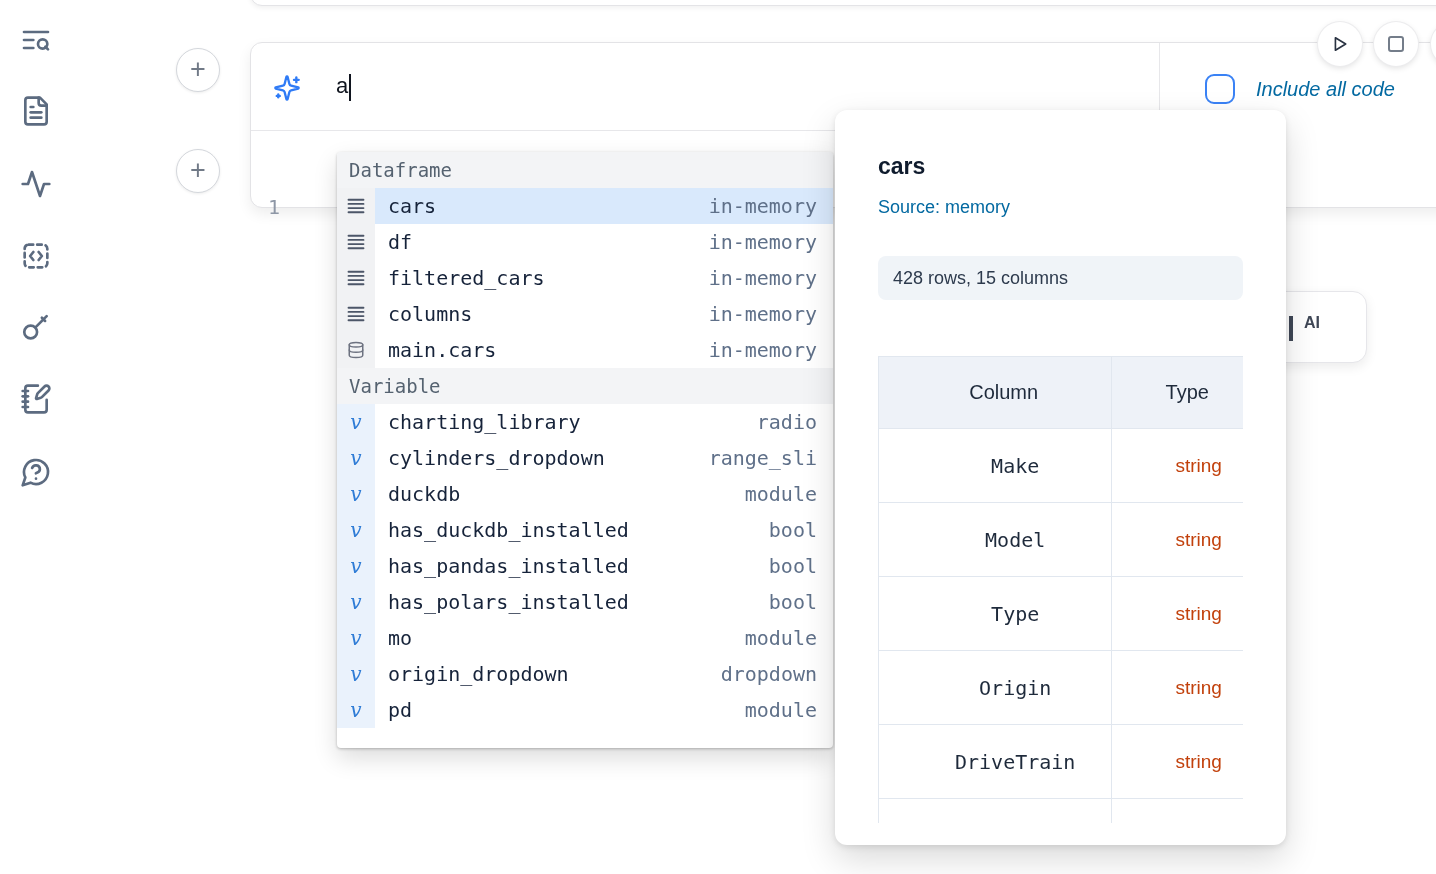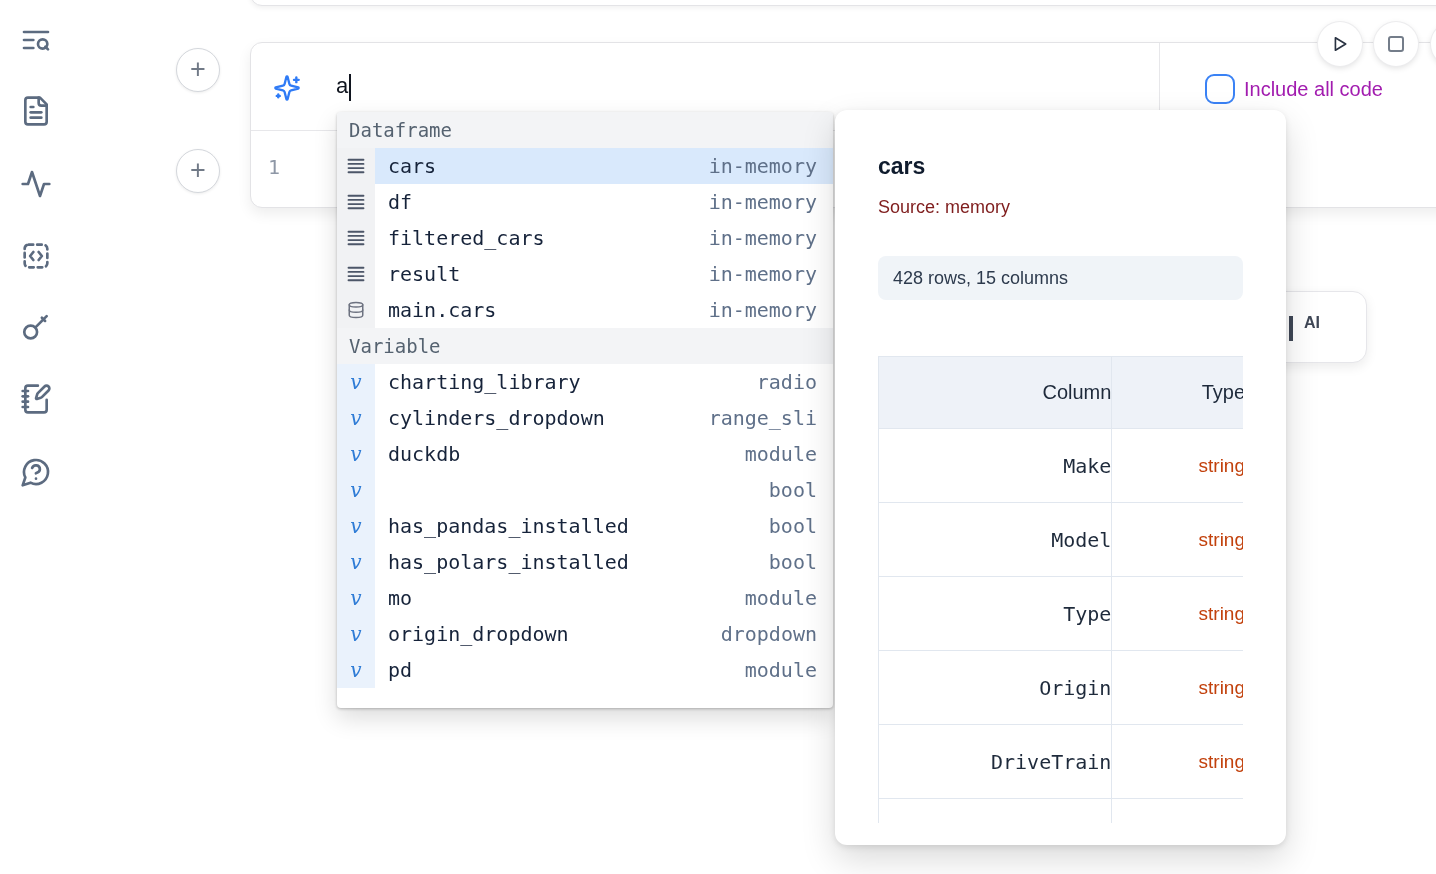--- a/index.html
+++ b/index.html
@@ -1,18 +1,18 @@
 <!DOCTYPE html>
 <html><head>
 <meta charset="utf-8">
 <style>
   * { margin:0; padding:0; box-sizing:border-box; }
   html,body { width:1436px; height:874px; overflow:hidden; background:#ffffff;
     font-family:"Liberation Sans", sans-serif; position:relative; }
-  .mono { font-family:"DejaVu Sans Mono", monospace; }
+  .mono { font-family:"DejaVu Sans Mono", monospace;margin-top:40px; }
 
   
   .side-icon { position:absolute; left:20px; width:32px; height:32px; cursor:pointer; }
   .side-icon svg { width:100%; height:100%; stroke:#5c6b80; fill:none;
     stroke-width:2; stroke-linecap:round; stroke-linejoin:round; }
 
   
   .prev-cell { position:absolute; left:250px; top:-36px; width:1210px; height:42px;
     background:#fff; border:1px solid #e4e4e7; border-radius:12px;
     box-shadow:0 2px 5px rgba(0,0,0,.06); }
@@ -26,21 +26,21 @@
     stroke-width:2; stroke-linecap:round; stroke-linejoin:round; }
   .ai-text { position:absolute; left:85px; top:30px; font-size:22px; color:#10151f; }
   .caret { display:inline-block; width:2px; height:27px; background:#10151f;
     vertical-align:middle; margin-left:1px; }
   .code-row { position:relative; height:77px; }
   .line-no { position:absolute; left:17px; top:24px; font-size:20px; color:#8e97a6; }
   .cell-right { position:absolute; left:908px; top:0; width:302px; height:100%;
     border-left:1px solid #e7e7ea; }
   .checkbox { position:absolute; left:45px; top:31px; width:30px; height:30px;
     border:2.5px solid #3a82f5; border-radius:9px; background:#fff; cursor:pointer; }
-  .checkbox-label { position:absolute; left:84px; top:35px; font-size:20px; color:#a21caf; }
+  .checkbox-label { position:absolute; left:96px; top:35px; font-size:20px; color:#0369a1;font-style:italic; }
 
   
   .round-btn { position:absolute; top:22px; width:44px; height:44px; border-radius:50%;
     background:#fff; box-shadow:0 0 0 1px #ececee, 0 2px 6px rgba(0,0,0,.13);
     display:flex; align-items:center; justify-content:center; cursor:pointer; z-index:6; }
   .round-btn svg { stroke:#2a3342; fill:none; stroke-width:1.8; stroke-linejoin:round; }
   .stop-sq { width:16px; height:16px; border:2px solid #747d8a; border-radius:3px; }
 
   
   .plus-btn { position:absolute; left:176px; width:44px; height:44px; border-radius:50%;
@@ -63,26 +63,26 @@
   .dd-main { flex:1; display:flex; align-items:center; padding:0 16px 0 13px; min-width:0; }
   .dd-row.sel .dd-main { background:#d9e9fc; }
   .dd-label { font-size:20px; color:#16233a; white-space:nowrap; }
   .dd-type { margin-left:auto; font-size:20px; color:#5f7089; white-space:nowrap; flex:none; }
 
   
   .preview { position:absolute; left:835px; top:110px; width:451px; height:735px;
     background:#fff; border-radius:12px; box-shadow:0 2px 6px rgba(0,0,0,.10), 0 14px 34px rgba(0,0,0,.15);
     padding:42px 43px 30px 43px; overflow:hidden; z-index:30; }
   .pv-title { font-size:23px; font-weight:bold; color:#0f1b2d; line-height:28px; }
-  .pv-source { margin-top:16px; font-size:18px; color:#7f1d1d; line-height:22px; }
+  .pv-source { margin-top:16px; font-size:18px; color:#0369a1; line-height:22px; }
   .pv-badge { margin-top:38px; height:44px; background:#f0f4f8; border-radius:8px;
     font-size:18px; color:#2d3a4d; line-height:44px; padding-left:15px; }
   .pv-table-wrap { margin-top:56px; height:467px; overflow:hidden; }
   table.pv { border-collapse:collapse; width:368px; }
-  table.pv th, table.pv td { border:1px solid #e1e7ef; text-align:right;
+  table.pv th, table.pv td { border:1px solid #e1e7ef; text-align:center;
     padding-left:17px; font-weight:normal; }
   table.pv th { height:72px; background:#eef2f8; font-size:20px; color:#1e2a3b; }
   table.pv td { height:74px;padding-left:40px; }
   td.cname { width:234px; font-family:"DejaVu Sans Mono", monospace; font-size:20px; color:#1e2a3b; }
   td.ctype { width:134px; font-size:19px; color:#c2410c; }
   tr.partial td { height:25px; }
 
   
   .ai-card { position:absolute; left:1240px; top:291px; width:127px; height:72px;
     background:#fff; border:1px solid #e6e6ea; border-radius:14px;
@@ -242,21 +242,21 @@
   <div class="dd-row">
     <div class="dd-gutter">
         <svg width="20" height="20" viewBox="0 0 24 24" fill="none" stroke="#4c5668" stroke-width="2.2">
           <path d="M3 4.5h18"></path>
           <path d="M3 9.5h18"></path>
           <path d="M3 14.5h18"></path>
           <path d="M3 19.5h18"></path>
         </svg>
       </div>
     <div class="dd-main">
-        <span class="dd-label">result</span>
+        <span class="dd-label">columns</span>
         <span class="dd-type">in-memory</span>
       </div>
   </div>
 
 
   <div class="dd-row">
     <div class="dd-gutter">
         <svg width="18" height="18" viewBox="0 0 24 24" fill="none" stroke="#6d7280" stroke-width="2">
           <ellipse cx="12" cy="5" rx="9" ry="3"></ellipse>
           <path d="M3 5v14c0 1.7 4 3 9 3s9-1.3 9-3V5"></path>
@@ -296,20 +296,21 @@
     <div class="dd-main">
         <span class="dd-label">duckdb</span>
         <span class="dd-type">module</span>
       </div>
   </div>
   <div class="dd-row">
     <div class="dd-gutter blue">
         <span class="v-glyph">v</span>
       </div>
     <div class="dd-main">
+        <span class="dd-label">has_duckdb_installed</span>
         <span class="dd-type">bool</span>
       </div>
   </div>
   <div class="dd-row">
     <div class="dd-gutter blue">
         <span class="v-glyph">v</span>
       </div>
     <div class="dd-main">
         <span class="dd-label">has_pandas_installed</span>
         <span class="dd-type">bool</span>

